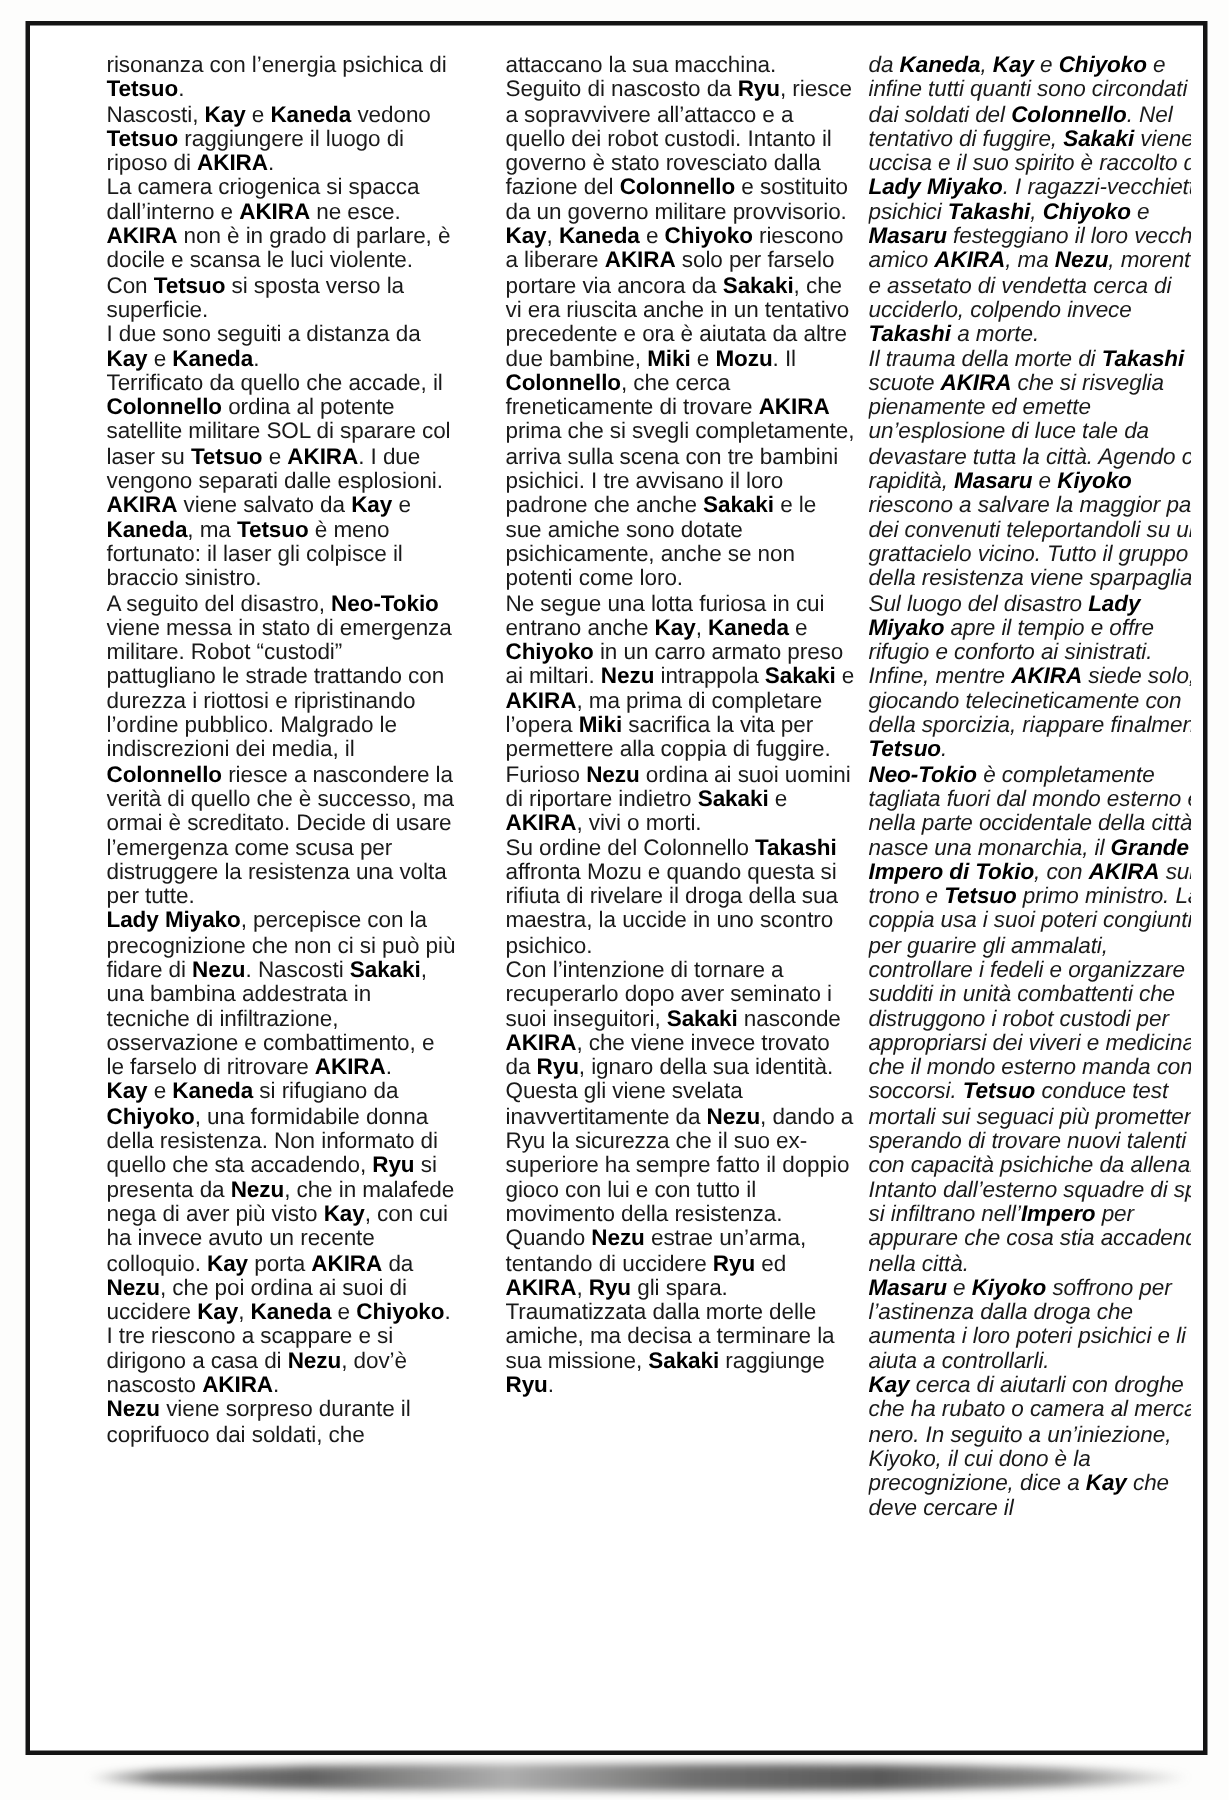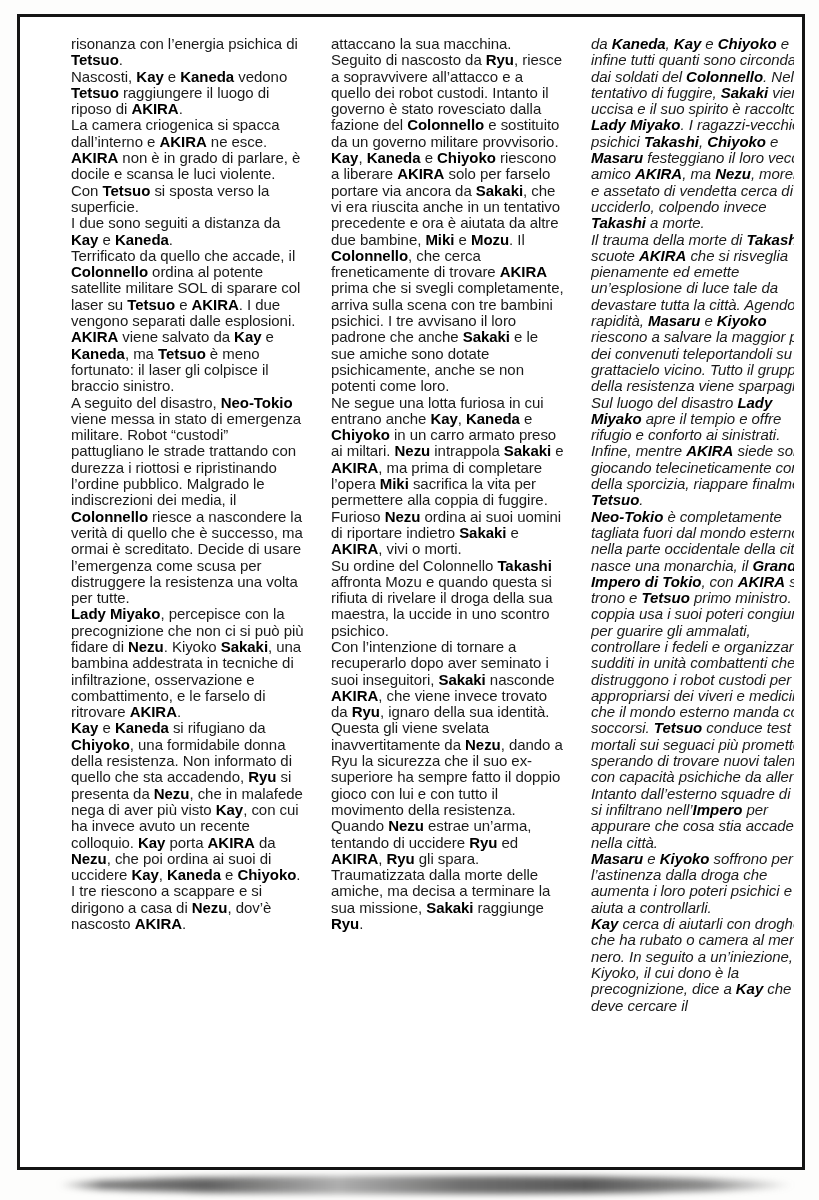--- a/index.html
+++ b/index.html
@@ -25,21 +25,21 @@
     background: #ffffff;
     overflow: hidden;
   }
   .columns {
     position: absolute;
     left: 51px;
     top: 19px;
     bottom: 12px;
     right: 8px;
     display: flex;
-    gap: 27px;
+    gap: 9px;
     overflow: hidden;
   }
   .text-column {
     flex: 0 0 233px;
     width: 233px;
     font-size: 15px;
     line-height: 16.3px;
     color: #1a1a1a;
     letter-spacing: -0.05px;
     overflow: hidden;
@@ -77,24 +77,25 @@
 <div class="page-frame" style="border-color: rgb(20, 20, 20); background: rgb(255, 255, 255);">
   <div class="columns">
     <div class="text-column" style="color: rgb(26, 26, 26);">
         <p class="para"><span>risonanza con l’energia psichica di </span><b>Tetsuo</b><span>.</span></p>
         <p class="para"><span>Nascosti, </span><b>Kay</b><span> e </span><b>Kaneda</b><span> vedono </span><b>Tetsuo</b><span> raggiungere il luogo di riposo di </span><b>AKIRA</b><span>.</span></p>
         <p class="para"><span>La camera criogenica si spacca dall’interno e </span><b>AKIRA</b><span> ne esce.</span></p>
         <p class="para"><b>AKIRA</b><span> non è in grado di parlare, è docile e scansa le luci violente. Con </span><b>Tetsuo</b><span> si sposta verso la superficie.</span></p>
         <p class="para"><span>I due sono seguiti a distanza da </span><b>Kay</b><span> e </span><b>Kaneda</b><span>.</span></p>
         <p class="para"><span>Terrificato da quello che accade, il </span><b>Colonnello</b><span> ordina al potente satellite militare SOL di sparare col laser su </span><b>Tetsuo</b><span> e </span><b>AKIRA</b><span>. I due vengono separati dalle esplosioni. </span><b>AKIRA</b><span> viene salvato da </span><b>Kay</b><span> e </span><b>Kaneda</b><span>, ma </span><b>Tetsuo</b><span> è meno fortunato: il laser gli colpisce il braccio sinistro.</span></p>
         <p class="para"><span>A seguito del disastro, </span><b>Neo-Tokio</b><span> viene messa in stato di emergenza militare. Robot “custodi” pattugliano le strade trattando con durezza i riottosi e ripristinando l’ordine pubblico. Malgrado le indiscrezioni dei media, il </span><b>Colonnello</b><span> riesce a nascondere la verità di quello che è successo, ma ormai è screditato. Decide di usare l’emergenza come scusa per distruggere la resistenza una volta per tutte.</span></p>
-        <p class="para"><b>Lady Miyako</b><span>, percepisce con la precognizione che non ci si può più fidare di </span><b>Nezu</b><span>. Kiyoko </span><b>Sakaki</b><span>, una bambina addestrata in tecniche di infiltrazione, osservazione e combattimento, e le farselo di ritrovare </span><b>AKIRA</b><span>.</span></p>
+        <p class="para"><b>Lady Miyako</b><span>, percepisce con la precognizione che non ci si può più fidare di </span><b>Nezu</b><span>. Nascosti </span><b>Sakaki</b><span>, una bambina addestrata in tecniche di infiltrazione, osservazione e combattimento, e le farselo di ritrovare </span><b>AKIRA</b><span>.</span></p>
         <p class="para"><b>Kay</b><span> e </span><b>Kaneda</b><span> si rifugiano da </span><b>Chiyoko</b><span>, una formidabile donna della resistenza. Non informato di quello che sta accadendo, </span><b>Ryu</b><span> si presenta da </span><b>Nezu</b><span>, che in malafede nega di aver più visto </span><b>Kay</b><span>, con cui ha invece avuto un recente colloquio. </span><b>Kay</b><span> porta </span><b>AKIRA</b><span> da </span><b>Nezu</b><span>, che poi ordina ai suoi di uccidere </span><b>Kay</b><span>, </span><b>Kaneda</b><span> e </span><b>Chiyoko</b><span>. I tre riescono a scappare e si dirigono a casa di </span><b>Nezu</b><span>, dov’è nascosto </span><b>AKIRA</b><span>.</span></p>
+        <p class="para"><b>Nezu</b><span> viene sorpreso durante il coprifuoco dai soldati, che</span></p>
       </div>
-    <div class="text-column" style="color: rgb(26, 26, 26);">
+    <div class="text-column" style="color: rgb(26, 26, 26); margin-left: 24px;">
         <p class="para"><span>attaccano la sua macchina. Seguito di nascosto da </span><b>Ryu</b><span>, riesce a sopravvivere all’attacco e a quello dei robot custodi. Intanto il governo è stato rovesciato dalla fazione del </span><b>Colonnello</b><span> e sostituito da un governo militare provvisorio.</span></p>
         <p class="para"><b>Kay</b><span>, </span><b>Kaneda</b><span> e </span><b>Chiyoko</b><span> riescono a liberare </span><b>AKIRA</b><span> solo per farselo portare via ancora da </span><b>Sakaki</b><span>, che vi era riuscita anche in un tentativo precedente e ora è aiutata da altre due bambine, </span><b>Miki</b><span> e </span><b>Mozu</b><span>. Il </span><b>Colonnello</b><span>, che cerca freneticamente di trovare </span><b>AKIRA</b><span> prima che si svegli completamente, arriva sulla scena con tre bambini psichici. I tre avvisano il loro padrone che anche </span><b>Sakaki</b><span> e le sue amiche sono dotate psichicamente, anche se non potenti come loro.</span></p>
         <p class="para"><span>Ne segue una lotta furiosa in cui entrano anche </span><b>Kay</b><span>, </span><b>Kaneda</b><span> e </span><b>Chiyoko</b><span> in un carro armato preso ai miltari. </span><b>Nezu</b><span> intrappola </span><b>Sakaki</b><span> e </span><b>AKIRA</b><span>, ma prima di completare l’opera </span><b>Miki</b><span> sacrifica la vita per permettere alla coppia di fuggire. Furioso </span><b>Nezu</b><span> ordina ai suoi uomini di riportare indietro </span><b>Sakaki</b><span> e </span><b>AKIRA</b><span>, vivi o morti.</span></p>
         <p class="para"><span>Su ordine del Colonnello </span><b>Takashi</b><span> affronta Mozu e quando questa si rifiuta di rivelare il droga della sua maestra, la uccide in uno scontro psichico.</span></p>
         <p class="para"><span>Con l’intenzione di tornare a recuperarlo dopo aver seminato i suoi inseguitori, </span><b>Sakaki</b><span> nasconde </span><b>AKIRA</b><span>, che viene invece trovato da </span><b>Ryu</b><span>, ignaro della sua identità. Questa gli viene svelata inavvertitamente da </span><b>Nezu</b><span>, dando a Ryu la sicurezza che il suo ex-superiore ha sempre fatto il doppio gioco con lui e con tutto il movimento della resistenza. Quando </span><b>Nezu</b><span> estrae un’arma, tentando di uccidere </span><b>Ryu</b><span> ed </span><b>AKIRA</b><span>, </span><b>Ryu</b><span> gli spara.</span></p>
         <p class="para"><span>Traumatizzata dalla morte delle amiche, ma decisa a terminare la sua missione, </span><b>Sakaki</b><span> raggiunge </span><b>Ryu</b><span>.</span></p>
       </div>
     <div class="text-column" style="color: rgb(26, 26, 26); font-style: italic;">
         <p class="para"><span>da </span><b>Kaneda</b><span>, </span><b>Kay</b><span> e </span><b>Chiyoko</b><span> e infine tutti quanti sono circondati dai soldati del </span><b>Colonnello</b><span>. Nel tentativo di fuggire, </span><b>Sakaki</b><span> viene uccisa e il suo spirito è raccolto da </span><b>Lady Miyako</b><span>. I ragazzi-vecchietti psichici </span><b>Takashi</b><span>, </span><b>Chiyoko</b><span> e </span><b>Masaru</b><span> festeggiano il loro vecchio amico </span><b>AKIRA</b><span>, ma </span><b>Nezu</b><span>, morente e assetato di vendetta cerca di ucciderlo, colpendo invece </span><b>Takashi</b><span> a morte.</span></p>
         <p class="para"><span>Il trauma della morte di </span><b>Takashi</b><span> scuote </span><b>AKIRA</b><span> che si risveglia pienamente ed emette un’esplosione di luce tale da devastare tutta la città. Agendo con rapidità, </span><b>Masaru</b><span> e </span><b>Kiyoko</b><span> riescono a salvare la maggior parte dei convenuti teleportandoli su un grattacielo vicino. Tutto il gruppo della resistenza viene sparpagliato. Sul luogo del disastro </span><b>Lady Miyako</b><span> apre il tempio e offre rifugio e conforto ai sinistrati.</span></p>

